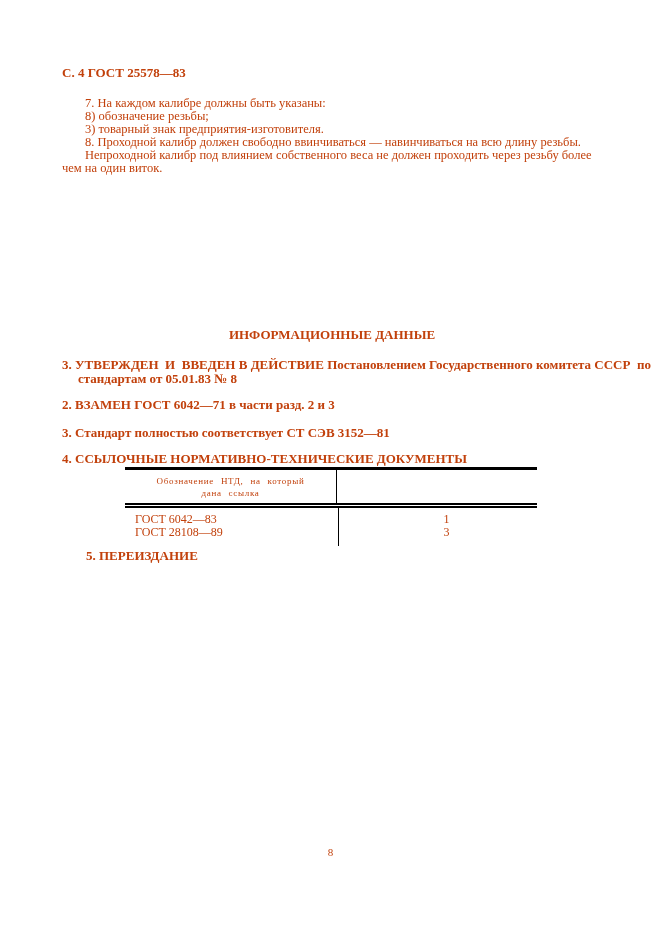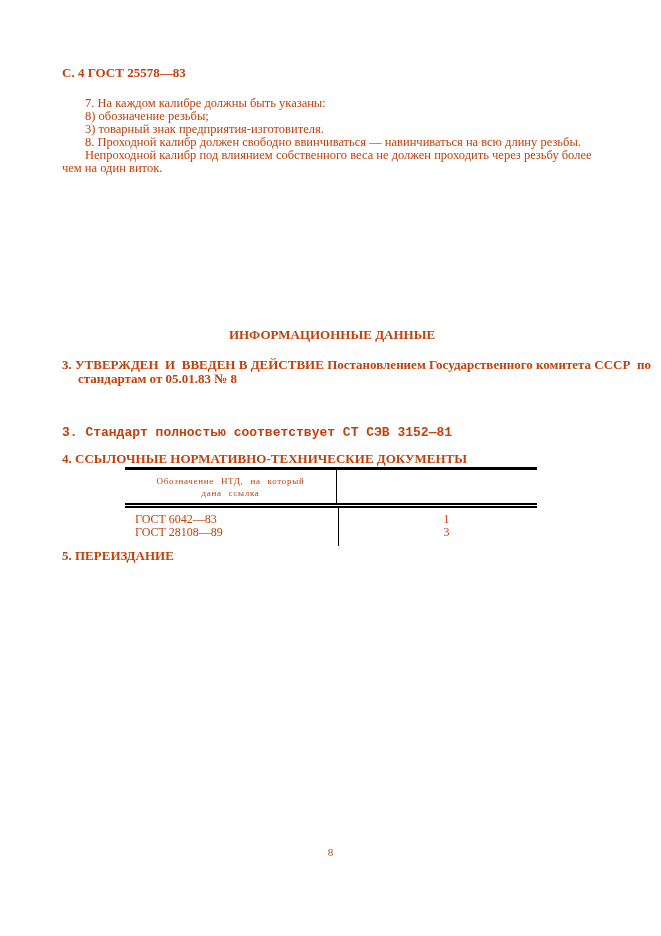--- a/index.html
+++ b/index.html
@@ -44,23 +44,23 @@
     left: 62px;
     width: 560px;
     font-size: 13px;
     font-weight: bold;
     line-height: 13.5px;
   }
   .info-item .iline { white-space: pre; }
   .info-item .iline.cont { padding-left: 16px; }
   #info-item-1 { top: 358px; }
   #info-item-2 { top: 398px; }
-  #info-item-3 { top: 426px; font-family: Liberation Mono, monospace; }
+  #info-item-3 { top: 426px; }
   #info-item-4 { top: 452px; }
-  #info-item-5 { top: 549px; }
+  #info-item-5 { top: 549px; margin-left: 24px; }
   .ref-table {
     position: absolute;
     top: 467px;
     left: 125px;
     width: 412px;
     border-top: 3px solid #000000;
     font-size: 12px;
   }
   .t-head {
     display: flex;
@@ -122,20 +122,23 @@
     <div class="line">чем на один виток.</div>
   </div>
 
   <div class="section-title">ИНФОРМАЦИОННЫЕ ДАННЫЕ</div>
 
   <div class="info-item" id="info-item-1">
     <div class="iline">3. УТВЕРЖДЕН  И  ВВЕДЕН В ДЕЙСТВИЕ Постановлением Государственного комитета СССР  по</div>
     <div class="iline cont">стандартам от 05.01.83 № 8</div>
   </div>
 
+  <div class="info-item" id="info-item-2">
+    <div class="iline">2. ВЗАМЕН ГОСТ 6042—71 в части разд. 2 и 3</div>
+  </div>
 
   <div class="info-item" id="info-item-3">
     <div class="iline">3. Стандарт полностью соответствует СТ СЭВ 3152—81</div>
   </div>
 
   <div class="info-item" id="info-item-4">
     <div class="iline">4. ССЫЛОЧНЫЕ НОРМАТИВНО-ТЕХНИЧЕСКИЕ ДОКУМЕНТЫ</div>
   </div>
 
   <div class="ref-table">

